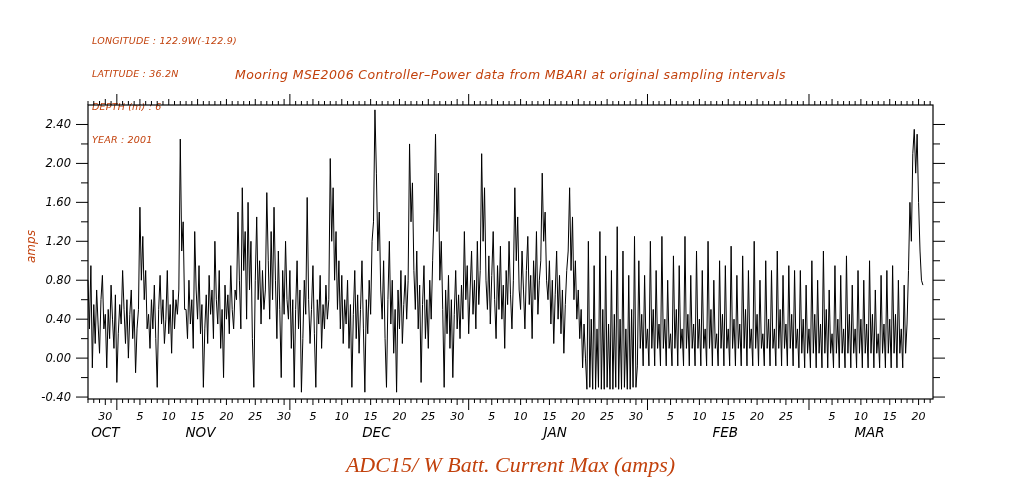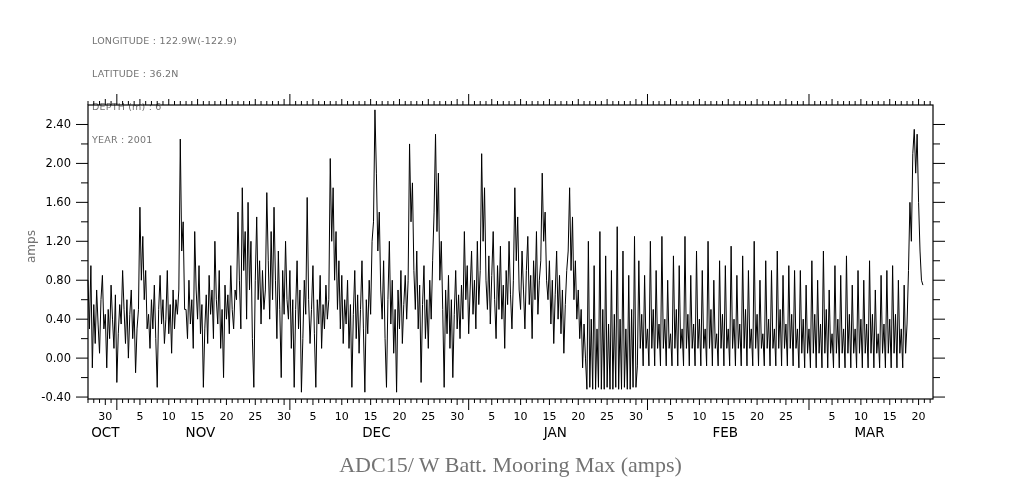--- a/index.html
+++ b/index.html
@@ -1,17 +1,17 @@
 <!DOCTYPE html>
 <html><head>
 <meta charset="utf-8">
 <style>
   html,body{margin:0;padding:0;background:#fff;}
   #canvas{position:relative;width:1009px;height:504px;background:#fff;overflow:hidden;
-          font-family:"DejaVu Sans",sans-serif;color:#737373;}
+          font-family:"DejaVu Sans",sans-serif;color:#c2410c;font-style:italic;}
   #header-block{position:absolute;left:92px;top:13px;font-size:9.5px;line-height:11px;
                 letter-spacing:0.2px;white-space:pre;}
   #chart-title{position:absolute;left:88px;top:67px;width:845px;text-align:center;
                font-size:12.5px;letter-spacing:0.4px;}
   #bottom-title{position:absolute;left:88px;top:452px;width:845px;text-align:center;
                 font-family:"Liberation Serif","DejaVu Serif",serif;font-size:22px;}
   #y-axis-title{position:absolute;left:0;top:0;font-size:12px;
                 transform:translate(24px,263px) rotate(-90deg);transform-origin:0 0;}
   svg{position:absolute;left:0;top:0;}
   text{font-family:"DejaVu Sans",sans-serif;fill:#000;}
@@ -20,20 +20,21 @@
 <body>
 
 <div id="canvas">
   <div id="header-block">
     <div>LONGITUDE : 122.9W(-122.9)</div>
     <div>LATITUDE : 36.2N</div>
     <div>DEPTH (m) : 6</div>
     <div>YEAR : 2001</div>
   </div>
 
+  <div id="chart-title">Mooring MSE2006 Controller–Power data from MBARI at original sampling intervals</div>
 
   <div id="y-axis-title">amps</div>
 
   <svg id="plot-svg" width="1009" height="504" viewBox="0 0 1009 504">
       <rect x="88" y="105" width="845" height="294" fill="none" stroke="#000000" stroke-width="1.2"></rect>
       <line x1="76" y1="397.05298013245033" x2="88" y2="397.05298013245033" stroke="#000000" stroke-width="1"></line>
       <line x1="933" y1="397.05298013245033" x2="945" y2="397.05298013245033" stroke="#000000" stroke-width="1"></line>
       <text x="71" y="401.05298013245033" text-anchor="end" font-size="11.5">-0.40</text>
       <line x1="76" y1="358.112582781457" x2="88" y2="358.112582781457" stroke="#000000" stroke-width="1"></line>
       <line x1="933" y1="358.112582781457" x2="945" y2="358.112582781457" stroke="#000000" stroke-width="1"></line>
@@ -394,14 +395,14 @@
       <text x="918.5802047781569" y="420" text-anchor="middle" font-size="11">20</text>
       <text x="105.3037542662116" y="437" text-anchor="middle" font-size="13.5">OCT</text>
       <text x="200.47440273037543" y="437" text-anchor="middle" font-size="13.5">NOV</text>
       <text x="376.39590443686006" y="437" text-anchor="middle" font-size="13.5">DEC</text>
       <text x="555.2013651877132" y="437" text-anchor="middle" font-size="13.5">JAN</text>
       <text x="725.3549488054607" y="437" text-anchor="middle" font-size="13.5">FEB</text>
       <text x="869.5529010238907" y="437" text-anchor="middle" font-size="13.5">MAR</text>
       <polyline points="88.00,280.23 89.44,328.91 90.88,265.63 92.33,367.85 93.77,304.57 95.21,343.51 96.65,289.97 98.09,324.04 99.54,353.25 100.98,299.70 102.42,275.36 103.86,328.91 105.30,314.30 106.75,367.85 108.19,309.44 109.63,338.64 111.07,285.10 112.51,319.17 113.96,348.38 115.40,294.83 116.84,382.45 118.28,333.77 119.72,304.57 121.17,324.04 122.61,270.50 124.05,309.44 125.49,343.51 126.93,299.70 128.38,358.11 129.82,314.30 131.26,289.97 132.70,338.64 134.14,309.44 135.59,372.72 137.03,328.91 138.47,309.44 139.91,207.22 141.35,280.23 142.80,236.42 144.24,299.70 145.68,270.50 147.12,328.91 148.56,314.30 150.01,348.38 151.45,299.70 152.89,328.91 154.33,285.10 155.77,338.64 157.22,387.32 158.66,309.44 160.10,275.36 161.54,324.04 162.98,299.70 164.42,343.51 165.87,319.17 167.31,270.50 168.75,333.77 170.19,304.57 171.63,353.25 173.08,289.97 174.52,328.91 175.96,299.70 177.40,314.30 178.84,289.97 180.29,139.07 181.73,251.03 183.17,221.82 184.61,309.44 186.05,309.44 187.50,338.64 188.94,280.23 190.38,324.04 191.82,299.70 193.26,348.38 194.71,231.56 196.15,289.97 197.59,319.17 199.03,265.63 200.47,333.77 201.92,304.57 203.36,387.32 204.80,328.91 206.24,294.83 207.68,343.51 209.13,275.36 210.57,314.30 212.01,289.97 213.45,338.64 214.89,241.29 216.34,299.70 217.78,324.04 219.22,270.50 220.66,348.38 222.10,309.44 223.55,377.58 224.99,285.10 226.43,319.17 227.87,294.83 229.31,333.77 230.76,265.63 232.20,309.44 233.64,328.91 235.08,289.97 236.52,299.70 237.97,212.09 239.41,280.23 240.85,328.91 242.29,187.75 243.73,270.50 245.18,231.56 246.62,319.17 248.06,202.35 249.50,289.97 250.94,241.29 252.39,338.64 253.83,387.32 255.27,280.23 256.71,216.95 258.15,299.70 259.60,260.76 261.04,324.04 262.48,270.50 263.92,309.44 265.36,289.97 266.81,192.62 268.25,260.76 269.69,319.17 271.13,231.56 272.57,299.70 274.02,207.22 275.46,280.23 276.90,338.64 278.34,251.03 279.78,309.44 281.23,377.58 282.67,270.50 284.11,314.30 285.55,241.29 286.99,299.70 288.44,319.17 289.88,270.50 291.32,348.38 292.76,299.70 294.20,387.32 295.65,309.44 297.09,260.76 298.53,328.91 299.97,289.97 301.41,392.19 302.85,338.64 304.30,280.23 305.74,314.30 307.18,197.48 308.62,299.70 310.06,343.51 311.51,309.44 312.95,265.63 314.39,333.77 315.83,387.32 317.27,299.70 318.72,324.04 320.16,275.36 321.60,348.38 323.04,304.57 324.48,328.91 325.93,285.10 327.37,319.17 328.81,299.70 330.25,158.54 331.69,241.29 333.14,187.75 334.58,280.23 336.02,231.56 337.46,309.44 338.90,260.76 340.35,328.91 341.79,275.36 343.23,343.51 344.67,299.70 346.11,324.04 347.56,280.23 349.00,348.38 350.44,304.57 351.88,387.32 353.32,314.30 354.77,270.50 356.21,338.64 357.65,294.83 359.09,353.25 360.53,309.44 361.98,260.76 363.42,328.91 364.86,392.19 366.30,299.70 367.74,333.77 369.19,280.23 370.63,314.30 372.07,241.29 373.51,221.82 374.95,109.87 376.40,173.15 377.84,251.03 379.28,212.09 380.72,289.97 382.16,319.17 383.61,260.76 385.05,338.64 386.49,387.32 387.93,299.70 389.37,241.29 390.82,324.04 392.26,280.23 393.70,353.25 395.14,309.44 396.58,392.19 398.03,289.97 399.47,328.91 400.91,270.50 402.35,343.51 403.79,304.57 405.24,275.36 406.68,319.17 408.12,280.23 409.56,143.94 411.00,221.82 412.45,182.88 413.89,270.50 415.33,309.44 416.77,251.03 418.21,328.91 419.66,285.10 421.10,382.45 422.54,304.57 423.98,265.63 425.42,338.64 426.87,299.70 428.31,348.38 429.75,280.23 431.19,319.17 432.63,260.76 434.08,212.09 435.52,134.21 436.96,231.56 438.40,173.15 439.84,280.23 441.28,241.29 442.73,309.44 444.17,387.32 445.61,289.97 447.05,333.77 448.49,275.36 449.94,348.38 451.38,299.70 452.82,377.58 454.26,314.30 455.70,270.50 457.15,328.91 458.59,294.83 460.03,338.64 461.47,285.10 462.91,319.17 464.36,231.56 465.80,299.70 467.24,265.63 468.68,333.77 470.12,289.97 471.57,251.03 473.01,314.30 474.45,280.23 475.89,328.91 477.33,241.29 478.78,304.57 480.22,270.50 481.66,153.68 483.10,241.29 484.54,187.75 485.99,280.23 487.43,309.44 488.87,255.89 490.31,324.04 491.75,275.36 493.20,231.56 494.64,299.70 496.08,338.64 497.52,265.63 498.96,309.44 500.41,246.16 501.85,319.17 503.29,285.10 504.73,348.38 506.17,270.50 507.62,304.57 509.06,241.29 510.50,294.83 511.94,328.91 513.38,280.23 514.83,187.75 516.27,260.76 517.71,216.95 519.15,289.97 520.59,309.44 522.04,251.03 523.48,289.97 524.92,328.91 526.36,270.50 527.80,236.42 529.25,304.57 530.69,275.36 532.13,338.64 533.57,260.76 535.01,299.70 536.46,231.56 537.90,314.30 539.34,280.23 540.78,260.76 542.22,173.15 543.67,241.29 545.11,212.09 546.55,280.23 547.99,299.70 549.43,260.76 550.88,324.04 552.32,280.23 553.76,343.51 555.20,294.83 556.64,251.03 558.09,319.17 559.53,275.36 560.97,333.77 562.41,289.97 563.85,353.25 565.30,304.57 566.74,270.50 568.18,251.03 569.62,187.75 571.06,270.50 572.51,216.95 573.95,299.70 575.39,260.76 576.83,319.17 578.27,289.97 579.72,338.64 581.16,309.44 582.60,367.85 584.04,324.04 585.48,358.11 586.92,389.26 588.37,241.29 589.81,387.32 591.25,319.17 592.69,389.26 594.13,265.63 595.58,389.26 597.02,328.91 598.46,387.32 599.90,231.56 601.34,389.26 602.79,309.44 604.23,389.26 605.67,255.89 607.11,387.32 608.55,324.04 610.00,389.26 611.44,270.50 612.88,389.26 614.32,314.30 615.76,387.32 617.21,226.69 618.65,389.26 620.09,319.17 621.53,389.26 622.97,251.03 624.42,387.32 625.86,328.91 627.30,389.26 628.74,275.36 630.18,389.26 631.63,309.44 633.07,387.32 634.51,236.42 635.95,387.32 637.39,365.90 638.84,260.76 640.28,348.38 641.72,314.30 643.16,365.90 644.60,275.36 646.05,348.38 647.49,328.91 648.93,365.90 650.37,241.29 651.81,348.38 653.26,309.44 654.70,365.90 656.14,270.50 657.58,348.38 659.02,324.04 660.47,365.90 661.91,236.42 663.35,348.38 664.79,319.17 666.23,365.90 667.68,280.23 669.12,348.38 670.56,333.77 672.00,365.90 673.44,255.89 674.89,348.38 676.33,309.44 677.77,365.90 679.21,265.63 680.65,348.38 682.10,328.91 683.54,365.90 684.98,236.42 686.42,348.38 687.86,314.30 689.31,365.90 690.75,275.36 692.19,348.38 693.63,324.04 695.07,365.90 696.52,251.03 697.96,348.38 699.40,319.17 700.84,365.90 702.28,270.50 703.73,348.38 705.17,328.91 706.61,365.90 708.05,241.29 709.49,348.38 710.94,309.44 712.38,365.90 713.82,280.23 715.26,348.38 716.70,333.77 718.15,365.90 719.59,260.76 721.03,348.38 722.47,314.30 723.91,365.90 725.35,265.63 726.80,348.38 728.24,328.91 729.68,365.90 731.12,246.16 732.56,348.38 734.01,319.17 735.45,365.90 736.89,275.36 738.33,348.38 739.77,324.04 741.22,365.90 742.66,255.89 744.10,348.38 745.54,309.44 746.98,365.90 748.43,270.50 749.87,348.38 751.31,328.91 752.75,365.90 754.19,241.29 755.64,348.38 757.08,314.30 758.52,365.90 759.96,280.23 761.40,348.38 762.85,333.77 764.29,365.90 765.73,260.76 767.17,348.38 768.61,319.17 770.06,365.90 771.50,270.50 772.94,348.38 774.38,328.91 775.82,365.90 777.27,251.03 778.71,348.38 780.15,309.44 781.59,365.90 783.03,275.36 784.48,348.38 785.92,324.04 787.36,365.90 788.80,265.63 790.24,348.38 791.69,314.30 793.13,365.90 794.57,270.50 796.01,348.38 797.45,328.91 798.90,367.85 800.34,270.50 801.78,353.25 803.22,319.17 804.66,367.85 806.11,285.10 807.55,353.25 808.99,328.91 810.43,367.85 811.87,260.76 813.32,353.25 814.76,314.30 816.20,367.85 817.64,280.23 819.08,353.25 820.53,324.04 821.97,367.85 823.41,251.03 824.85,353.25 826.29,309.44 827.74,367.85 829.18,289.97 830.62,353.25 832.06,333.77 833.50,367.85 834.95,265.63 836.39,353.25 837.83,319.17 839.27,367.85 840.71,275.36 842.16,353.25 843.60,328.91 845.04,367.85 846.48,255.89 847.92,353.25 849.37,314.30 850.81,367.85 852.25,285.10 853.69,353.25 855.13,328.91 856.58,367.85 858.02,270.50 859.46,353.25 860.90,319.17 862.34,367.85 863.78,280.23 865.23,353.25 866.67,324.04 868.11,367.85 869.55,260.76 870.99,353.25 872.44,314.30 873.88,367.85 875.32,289.97 876.76,353.25 878.20,333.77 879.65,367.85 881.09,275.36 882.53,353.25 883.97,324.04 885.41,367.85 886.86,270.50 888.30,353.25 889.74,319.17 891.18,367.85 892.62,265.63 894.07,353.25 895.51,314.30 896.95,367.85 898.39,280.23 899.83,353.25 901.28,328.91 902.72,367.85 904.16,285.10 905.60,353.25 907.04,324.04 908.49,270.50 909.93,202.35 911.37,241.29 912.81,153.68 914.25,129.34 915.70,173.15 917.14,134.21 918.58,202.35 920.02,251.03 921.46,280.23 922.91,285.10" fill="none" stroke="#000000" stroke-width="1"></polyline>
     </svg>
 
-  <div id="bottom-title">ADC15/ W Batt. Mooring Max (amps)</div>
+  <div id="bottom-title">ADC15/ W Batt. Current Max (amps)</div>
 </div>
 
 </body></html>

